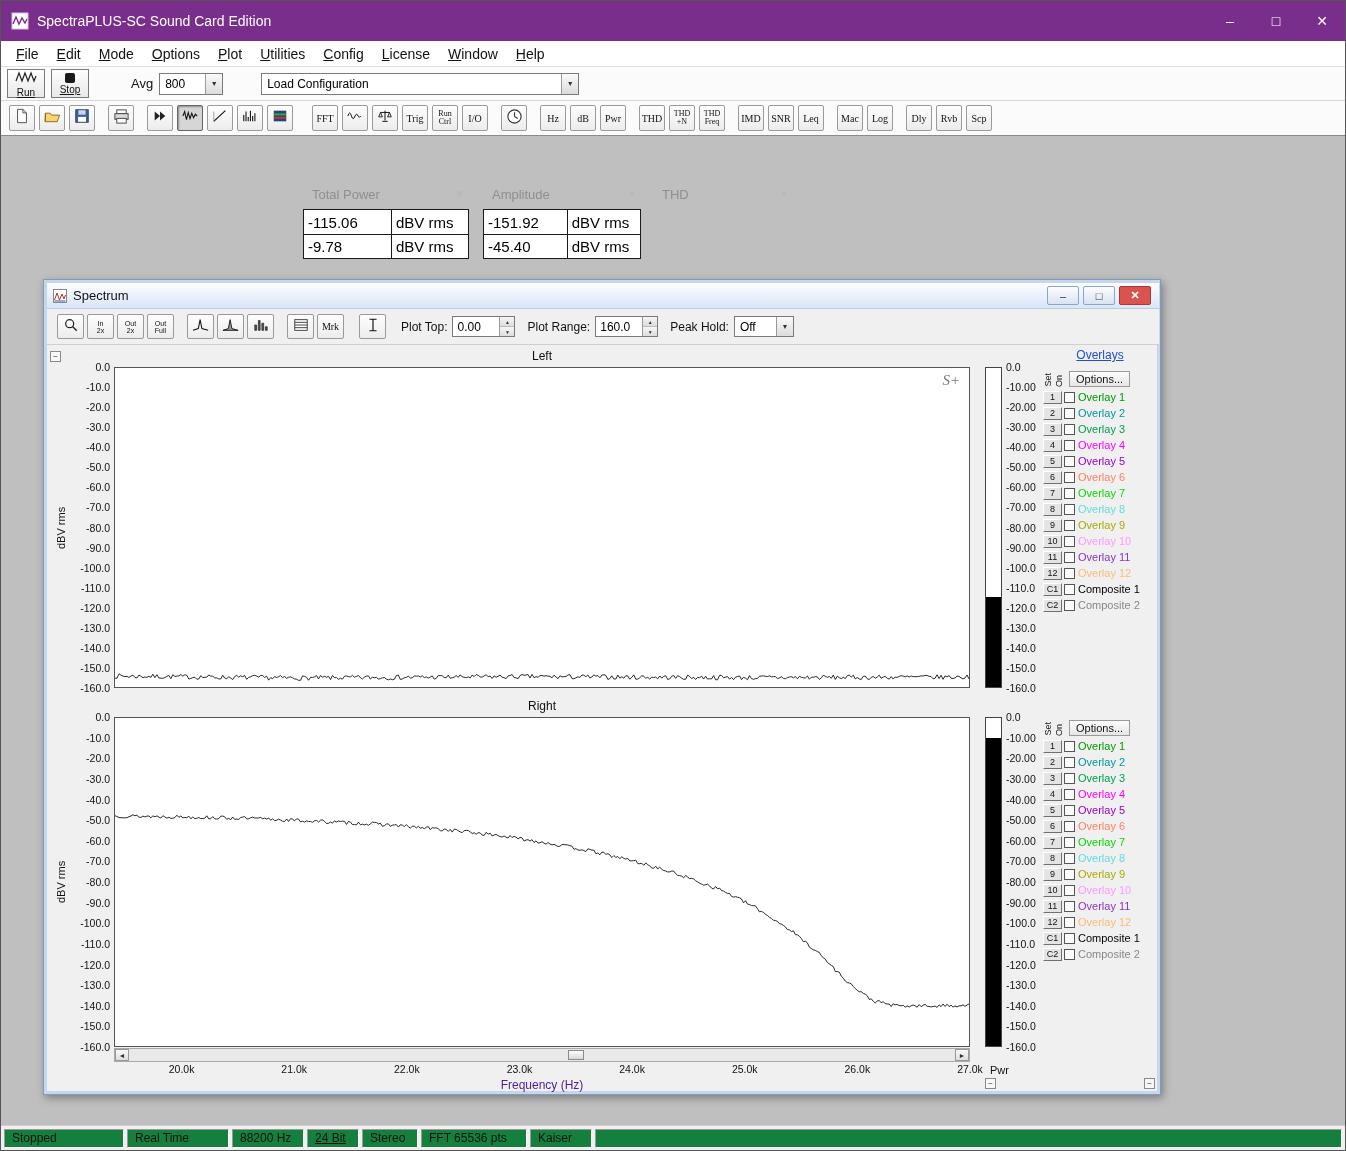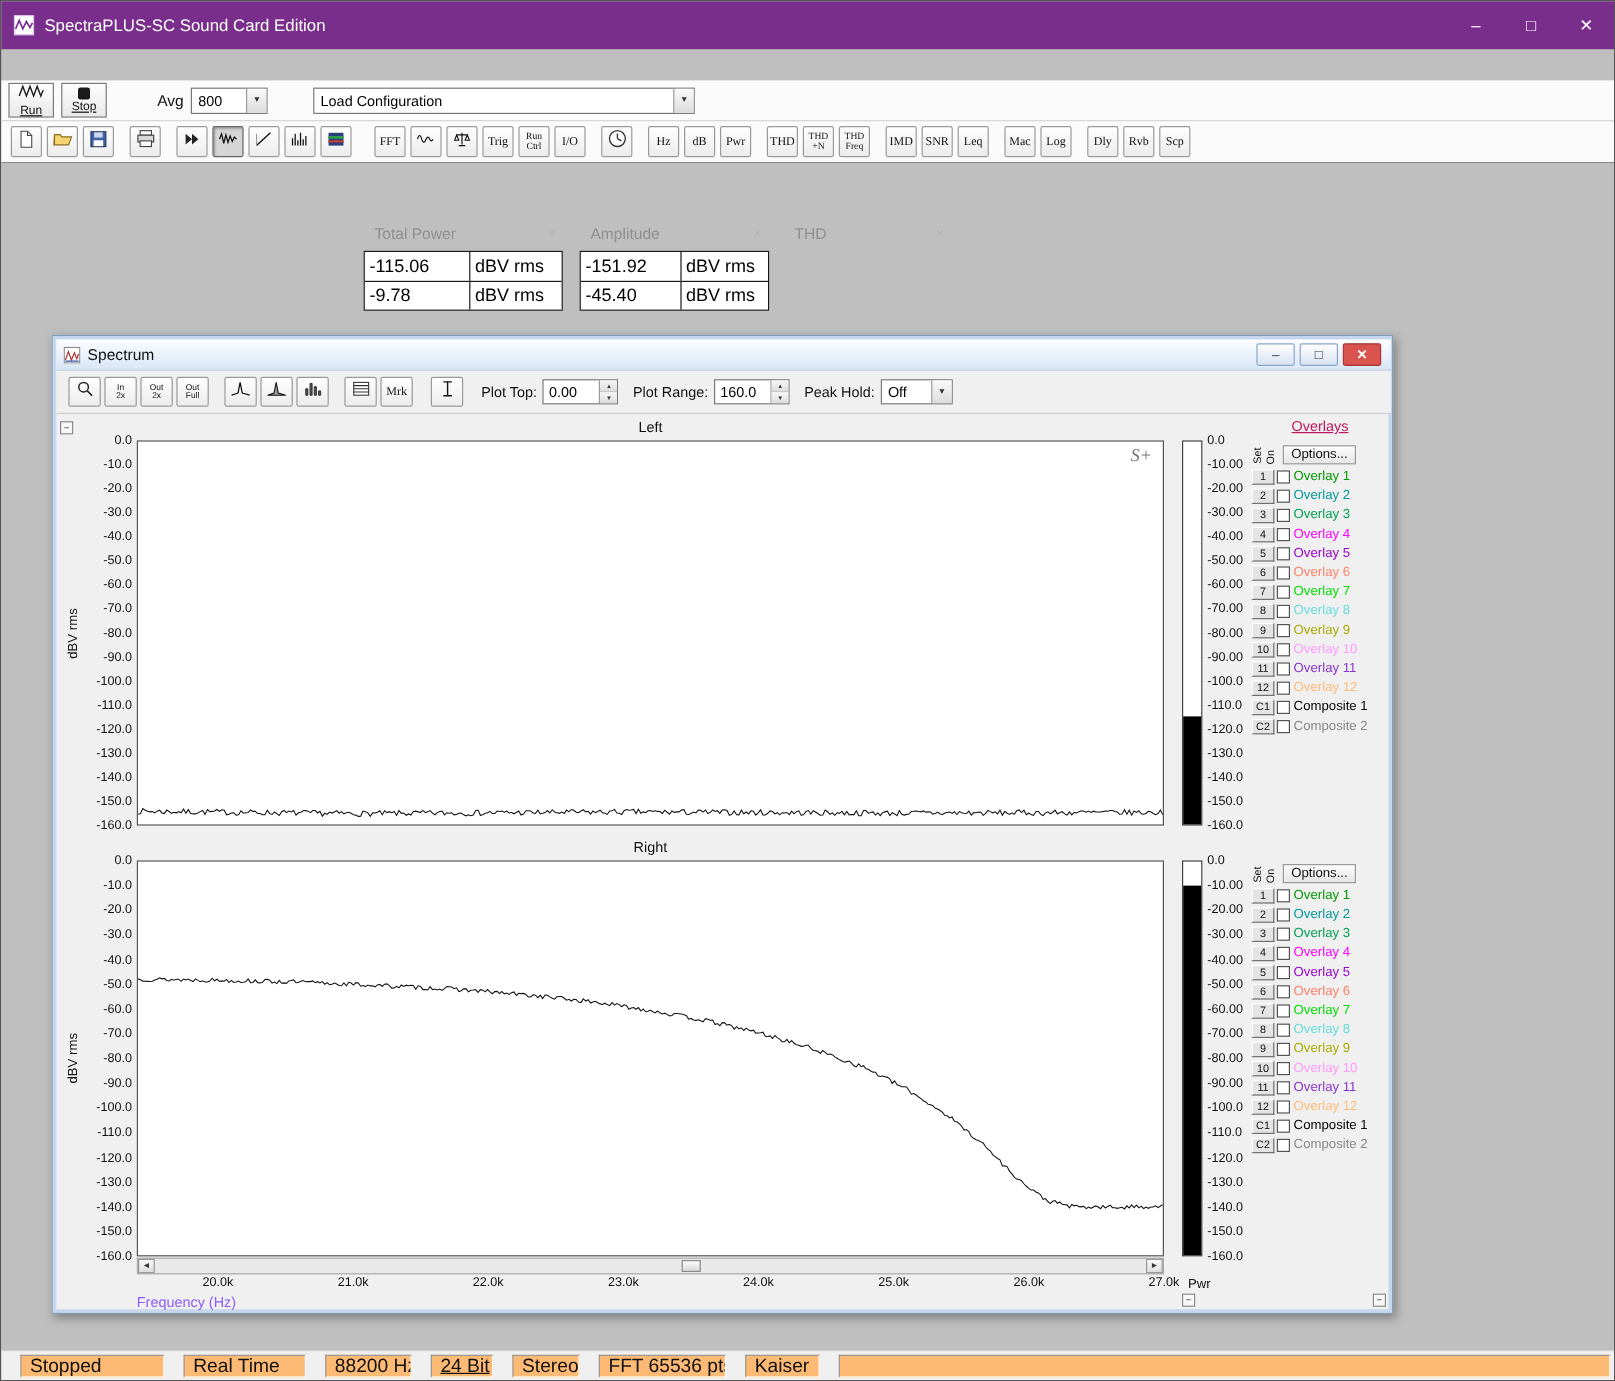--- a/index.html
+++ b/index.html
@@ -87,45 +87,45 @@
   .yunit{position:absolute;writing-mode:vertical-rl;transform:rotate(180deg);font-size:11px;color:#111;display:flex;align-items:center;justify-content:center;width:14px}
   #yunit0{left:10px;top:87px;height:321px}
   #yunit1{left:10px;top:437px;height:330px}
   .ylab{position:absolute;left:20px;width:46px;text-align:right;font-size:10.5px;color:#111;height:12px;line-height:12px}
   .mslab{position:absolute;left:962px;width:46px;text-align:left;font-size:10.5px;color:#111;height:12px;line-height:12px}
   .meter{position:absolute;width:17px;background:#fff;border:1px solid #444}
   #meter0{left:941px;top:87px;height:321px}
   #meter1{left:941px;top:437px;height:330px}
   .meter-fill{position:absolute;left:0;bottom:0;width:100%;background:#000}
   .xlab{position:absolute;width:48px;top:783px;text-align:center;font-size:10.5px;color:#111}
-  .freq-label{position:absolute;left:70px;top:798px;width:856px;text-align:left;font-size:12px;color:#8b5cf6}
+  .freq-label{position:absolute;left:70px;top:798px;width:856px;text-align:center;font-size:12px;color:#4c1d95}
   .pwr-label{position:absolute;left:946px;top:784px;font-size:11px;color:#111}
 
   
   .hscroll{position:absolute;left:70px;top:768px;width:856px;height:14px;background:#e9e9e9;border:1px solid #aaa;display:flex}
   .hs-arrow{width:14px;height:100%;background:linear-gradient(#fafafa,#ddd);border:1px solid #999;font-size:7px;display:flex;align-items:center;justify-content:center;color:#333}
   .hs-arrow.right{margin-left:auto}
   .hs-thumb{position:absolute;left:453px;top:1px;width:16px;height:10px;background:linear-gradient(#fcfcfc,#d8d8d8);border:1px solid #8a8a8a}
 
   
   .overlays{position:absolute;width:118px}
   #ov0{left:997px;top:68px}
   #ov1{left:997px;top:434px}
-  .ov-title{text-align:center;font-size:12px;text-decoration:underline;color:#be185d;height:17px}
+  .ov-title{text-align:center;font-size:12px;text-decoration:underline;color:#1d4ed8;height:17px}
   .ov-head{display:flex;align-items:flex-end;height:21px;margin:1px 0 2px 2px}
   .vtext{writing-mode:vertical-rl;transform:rotate(180deg);font-size:9px;color:#111;width:11px;line-height:10px}
   .ov-options{margin-left:4px;height:16px;padding:0 6px;font-size:11px;border:1px solid #9a9a9a;background:linear-gradient(#fdfdfd,#e6e6e6);display:flex;align-items:center;color:#111}
   .ov-row{display:flex;align-items:center;height:16px;padding-left:2px}
   .ov-num{width:19px;height:13px;font-size:9px;line-height:11px;text-align:center;border:1px solid;border-color:#fff #707070 #707070 #fff;background:#e4e4e4;color:#111;margin-right:2px}
   .ov-check{width:11px;height:11px;border:1px solid #555;background:#fff;margin-right:3px}
   .ov-label{font-size:11px;white-space:nowrap}
 
   
   .statusbar{position:absolute;left:0;top:1124px;width:100%;height:27px;background:#f0f0f0;display:flex;border-top:1px solid #d0d0d0}
-  .status-seg{height:19px;margin-top:3px;margin-left:16px;border:1px solid;border-color:#9a9a9a #fff #fff #9a9a9a;background:#fdba74;font-size:16px;line-height:17px;padding-left:7px;color:#111;overflow:hidden;white-space:nowrap}
+  .status-seg{height:19px;margin-top:3px;margin-left:3px;border:1px solid;border-color:#9a9a9a #fff #fff #9a9a9a;background:#15803d;font-size:12px;line-height:17px;padding-left:7px;color:#111;overflow:hidden;white-space:nowrap}
   .status-seg.fill{flex:1;margin-right:3px}
 </style>
 </head>
 <body>
 
 <div class="app">
 
   <div class="titlebar">
     <span class="app-icon">
       <svg width="18" height="18" viewBox="0 0 18 18">
@@ -134,20 +134,32 @@
         </svg>
     </span>
     <span class="title-text">SpectraPLUS-SC Sound Card Edition</span>
     <div class="win-btns">
       <div class="win-btn">–</div>
       <div class="win-btn">□</div>
       <div class="win-btn">✕</div>
     </div>
   </div>
 
+  <div class="menubar" id="menu-bar">
+      <div class="menu-item">File</div>
+      <div class="menu-item">Edit</div>
+      <div class="menu-item">Mode</div>
+      <div class="menu-item">Options</div>
+      <div class="menu-item">Plot</div>
+      <div class="menu-item">Utilities</div>
+      <div class="menu-item">Config</div>
+      <div class="menu-item">License</div>
+      <div class="menu-item">Window</div>
+      <div class="menu-item">Help</div>
+    </div>
 
   <div class="toolbar1">
     <div class="bigbtn">
       <span><svg width="22" height="12" viewBox="0 0 22 12">
             <polyline points="1,10 4,2 7,10 10,2 13,10 16,2 19,10 21,5" stroke="#222" stroke-width="1.2" fill="none"></polyline>
           </svg></span>
       <span class="blabel">Run</span>
     </div>
     <div class="bigbtn">
       <span class="stop-glyph"></span>

